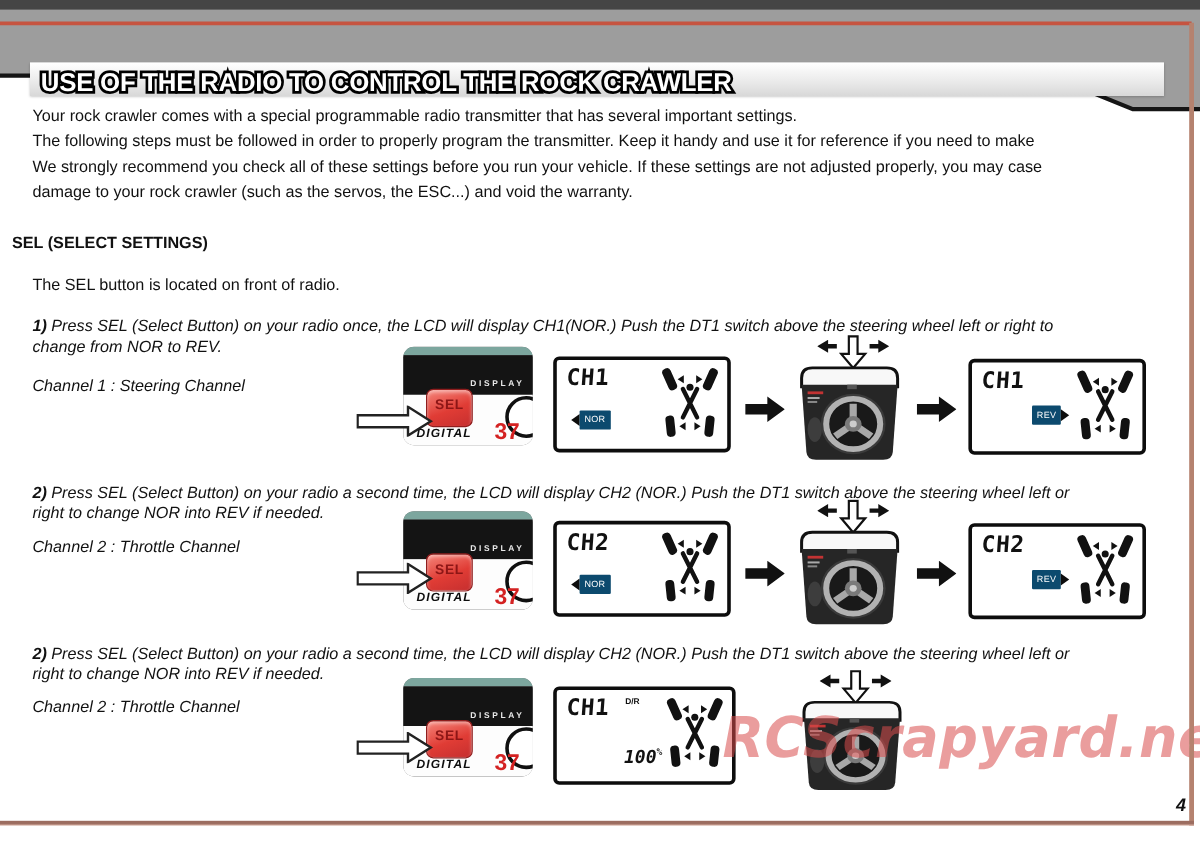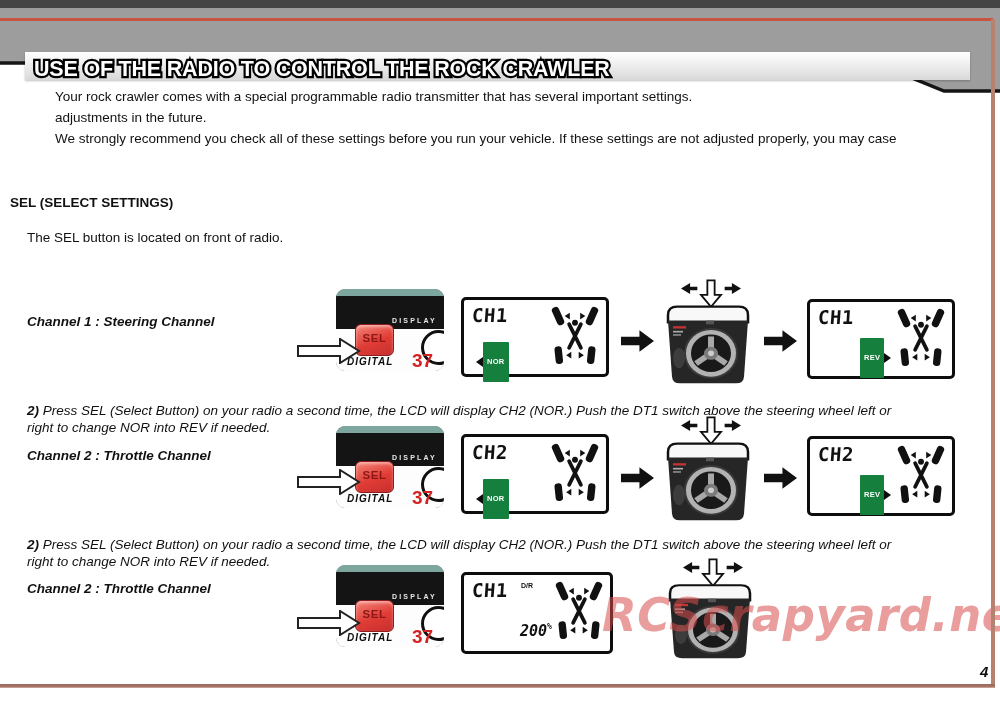--- a/index.html
+++ b/index.html
@@ -16,27 +16,27 @@
   }
   .title-svg { position:absolute; left:28px; top:53px; }
   .title-text {
     font-family:"Liberation Sans",sans-serif; font-weight:800; font-size:21.5px;
     letter-spacing:-0.2px; fill:#fff; stroke:#000; stroke-width:4.5px; paint-order:stroke;
   }
   .frame-right { position:absolute; left:991px; top:19px; width:3.5px; height:669px; background:#b5826f; z-index:30; }
   .frame-bottom { position:absolute; left:0; top:684px; width:995px; height:4px;
     background:linear-gradient(to bottom,#9c6d60 55%,#d7afa2); z-index:30; }
   
-  .intro { position:absolute; left:27px; top:86px; font-size:13.5px;margin-left:28px; }
+  .intro { position:absolute; left:27px; top:86px; font-size:13.5px; }
   .intro div { height:21px; line-height:21px; white-space:nowrap; }
   .heading  { position:absolute; left:10px; top:195px; font-size:13.5px; font-weight:bold; }
   .note     { position:absolute; left:27px; top:230px; font-size:13.5px; }
   .step-text { position:absolute; left:27px; width:950px; font-size:13.5px; font-style:italic; line-height:17px; }
   .step-text b { font-weight:bold; }
-  .chan-label { position:absolute; left:27px; font-size:13.5px; font-style:italic;font-weight:bold; }
+  .chan-label { position:absolute; left:27px; font-size:13.5px; font-style:italic; }
   .pagenum { position:absolute; left:980px; top:663px; font-size:15px; font-weight:bold; font-style:italic; z-index:31; }
   .watermark {
     position:absolute; left:602px; top:588px; z-index:25; white-space:nowrap;
     font-family:"DejaVu Sans",sans-serif; font-weight:bold; font-style:italic;
     font-size:45px; letter-spacing:0.5px; color:rgba(216,77,77,0.55); transform:scaleY(1.04);
   }
   
   .sel-radio { position:absolute; width:108px; height:82px; border-radius:9px; overflow:hidden; background:#737373; z-index:5; }
   .sr-top   { height:7px; background:#7ca69e; }
   .sr-black { height:33px; background:#141414; position:relative; }
@@ -49,21 +49,21 @@
     color:#8d1616; font-size:11.5px; font-weight:bold; text-align:center; line-height:27px; letter-spacing:.5px;
   }
   .sr-dial { position:absolute; right:-12px; top:1px; width:29px; height:29px; border:3.5px solid #101010; border-radius:50%; background:#fff; }
   .sr-digital { position:absolute; left:11px; top:27px; font-size:10px; font-weight:800; font-style:italic; letter-spacing:1px; color:#0d0d0d; }
   .sr-37 { position:absolute; left:76px; top:21px; font-size:19px; font-weight:800; color:#d42222; }
   
   .lcd { position:absolute; width:142px; height:74px; background:#fff; border:3.5px solid #0d0d0d; border-radius:5px; z-index:5; }
   .lcd-ch { position:absolute; left:8px; top:4px; font-family:"DejaVu Sans Mono",monospace; font-size:19px; font-weight:bold; letter-spacing:.5px; transform:skewX(-4deg); }
   .lcd-car { position:absolute; right:7px; top:5px; }
   .badge { position:absolute; display:flex; align-items:center; }
-  .badge-core { background:#15803d; color:#fff; font-size:7.5px; font-weight:bold; padding:16px 4px; letter-spacing:.3px; line-height:1; border-radius:1px; }
+  .badge-core { background:#0c4a6e; color:#fff; font-size:7.5px; font-weight:normal; padding:4px 4px; letter-spacing:.3px; line-height:1; border-radius:1px; }
   .tri-l { width:0; height:0; border-top:5.5px solid transparent; border-bottom:5.5px solid transparent; border-right:7px solid #0d0d0d; }
   .tri-r { width:0; height:0; border-top:5.5px solid transparent; border-bottom:5.5px solid transparent; border-left:7px solid #0d0d0d; }
   .pos-nor { left:12px; top:42px; }
   .pos-rev { left:50px; top:36px; }
   .lcd-dr  { position:absolute; left:57px; top:7px; font-size:7px; font-weight:bold; }
   .lcd-pct { position:absolute; left:56px; top:47px; font-family:"DejaVu Sans Mono",monospace; font-weight:bold; font-style:italic; font-size:15px; }
   .lcd-pct .unit { font-size:8px; vertical-align:top; }
   
   .abs { position:absolute; z-index:6; }
   .wheel-unit { position:absolute; z-index:4; }
@@ -127,26 +127,31 @@
   </svg>
   <div class="title-strip"></div>
   <svg class="title-svg" width="940" height="30">
     <text x="6" y="23" class="title-text">USE OF THE RADIO TO CONTROL THE ROCK CRAWLER</text>
   </svg>
   <div class="frame-right"></div>
   <div class="frame-bottom"></div>
 
   <div class="intro">
     <div>Your rock crawler comes with a special programmable radio transmitter that has several important settings.</div>
-    <div>adjustments in the future.</div>
+    <div>The following steps must be followed in order to properly program the transmitter. Keep it handy and use it for reference if you need to make</div>
     <div>We strongly recommend you check all of these settings before you run your vehicle. If these settings are not adjusted properly, you may case</div>
+    <div>damage to your rock crawler (such as the servos, the ESC...) and void the warranty.</div>
   </div>
   <div class="heading">SEL (SELECT SETTINGS)</div>
   <div class="note">The SEL button is located on front of radio.</div>
 
+  <div class="step-text" style="top:263px">
+    <b>1)</b><span> Press SEL (Select Button) on your radio once, the LCD will display CH1(NOR.) Push the DT1 switch above the steering wheel left or right to</span><br>
+    <span>change from NOR to REV.</span>
+  </div>
   <div class="chan-label" style="top:314px">Channel 1 : Steering Channel</div>
 
   <svg class="abs" style="left:297px;top:338px" width="64" height="26" viewBox="0 0 64 26">
       <use href="#white-arrow-icon"></use>
     </svg>
   <div class="sel-radio" style="left:336px;top:289px">
     <div class="sr-top"></div>
     <div class="sr-black">
       <span class="sr-display">DISPLAY</span>
     </div>
@@ -265,21 +270,21 @@
     <div class="sr-white">
       <div class="sel-btn">SEL</div>
       <div class="sr-dial"></div>
       <span class="sr-digital">DIGITAL</span>
       <span class="sr-37">37</span>
     </div>
   </div>
   <div class="lcd" style="left:461px;top:572px;width:146px;height:76px">
     <span class="lcd-ch">CH1</span>
     <span class="lcd-dr">D/R</span>
-    <span class="lcd-pct"><span>200</span><span class="unit">%</span></span>
+    <span class="lcd-pct"><span>100</span><span class="unit">%</span></span>
     <svg class="lcd-car" width="48" height="62" viewBox="0 0 60 84">
         <use href="#car-icon"></use>
       </svg>
   </div>
   <div class="wheel-unit" style="left:660px;top:558px">
     <svg style="position:absolute;left:23px;top:0" width="60" height="30" viewBox="0 0 66 32">
         <use href="#dt1-arrows-icon"></use>
       </svg>
     <svg style="position:absolute;left:0;top:21px" width="100" height="82" viewBox="0 0 100 92" preserveAspectRatio="none">
         <use href="#wheel-radio-icon"></use>

